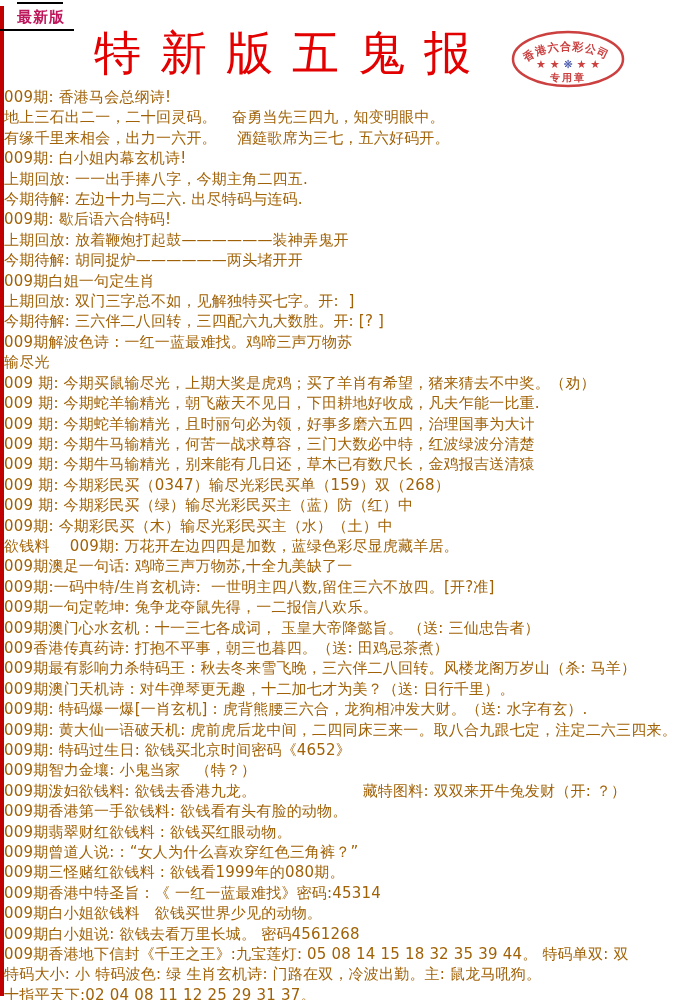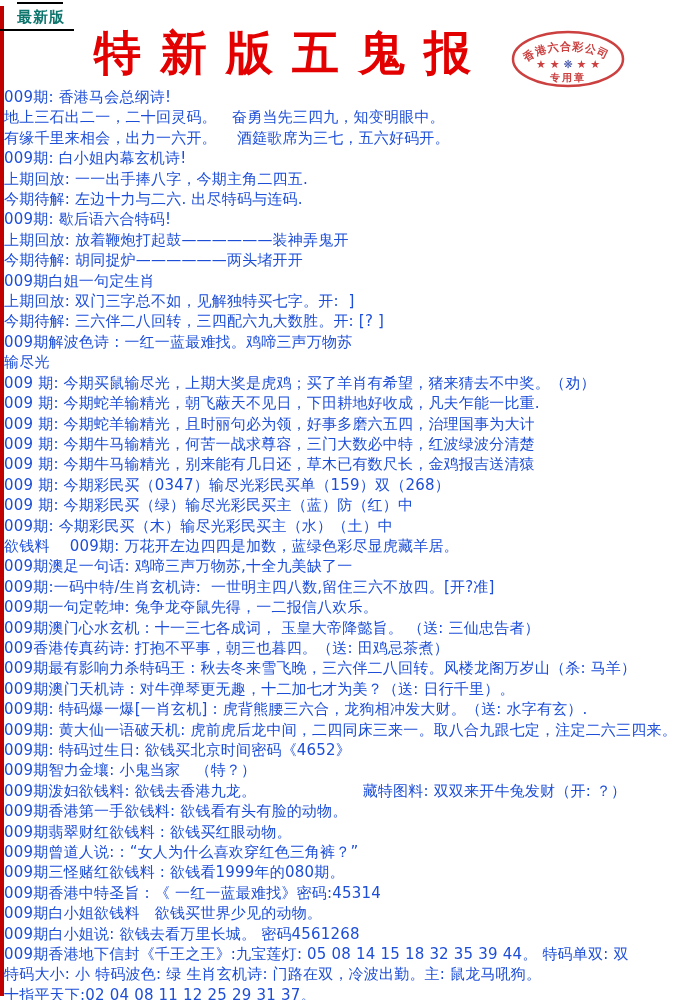--- a/index.html
+++ b/index.html
@@ -13,38 +13,38 @@
   .page{position:absolute;inset:0;}
   .left-border{
     position:absolute;left:0;top:6px;width:4px;height:990px;
     background:#c00000;
   }
   .rule{position:absolute;height:2px;background:#000;}
   .rule-top{left:17px;top:2px;width:46px;}
   .rule-bottom{left:0;top:29px;width:74px;}
   .badge{
     position:absolute;left:17px;top:8px;
-    color:#0f766e;font-size:15px;font-weight:bold;
+    color:#be185d;font-size:15px;font-weight:bold;
     letter-spacing:1px;
   }
   .title{
     position:absolute;left:94px;top:22px;margin:0;
-    color:#e30000;font-size:47px;font-weight:bold;
+    color:#e30000;font-size:47px;font-weight:normal;
     letter-spacing:19px;white-space:nowrap;
     font-family:"DejaVu Serif","DejaVu Sans",serif;
   }
   .stamp{position:absolute;left:509px;top:28px;width:118px;height:62px;}
   .content{
     position:absolute;left:4px;top:87px;width:684px;
   }
   .line{
     white-space:pre;
     font-size:15px;
     line-height:20.4px;
-    color:#1d4ed8;
+    color:#a16207;
     letter-spacing:0.2px;
   }
 </style>
 </head>
 <body>
 
 <div class="page">
 
   <div class="left-border"></div>
 

